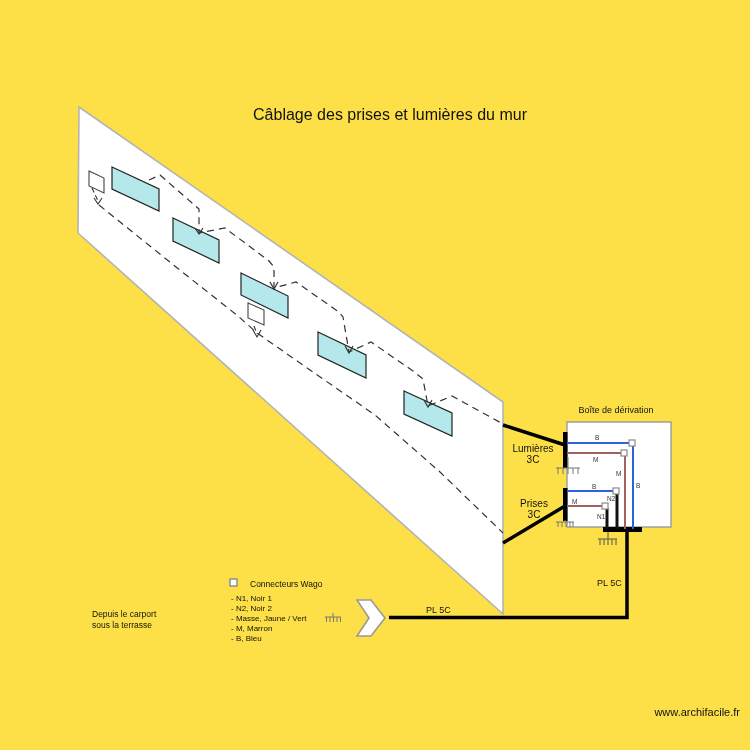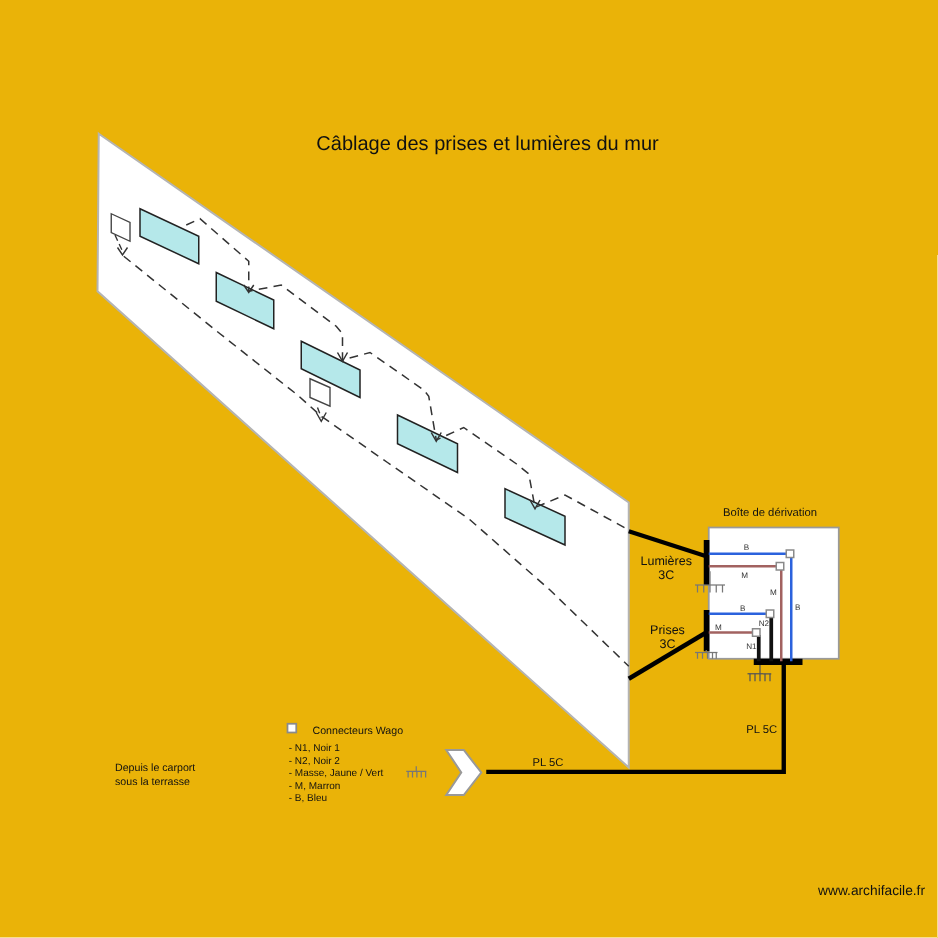--- a/index.html
+++ b/index.html
@@ -1,16 +1,16 @@
 <!DOCTYPE html>
 <html><head>
 <meta charset="utf-8">
 <style>
   html,body{margin:0;padding:0;background:#fff;}
-  #stage{position:relative;width:750px;height:750px;background:#eab308;overflow:hidden;
+  #stage{position:relative;width:750px;height:750px;background:#fde047;overflow:hidden;
          font-family:"Liberation Sans", sans-serif;}
   svg text{font-family:"Liberation Sans", sans-serif;fill:#111;}
   .t-title{font-size:16px;}
   .t-cable{font-size:10px;}
   .t-box{font-size:9px;}
   .t-pl{font-size:9px;}
   .t-wire{font-size:6.5px;fill:#333;}
   .t-legend-title{font-size:8.5px;}
   .t-legend{font-size:8px;}
   .t-note{font-size:8.5px;}

